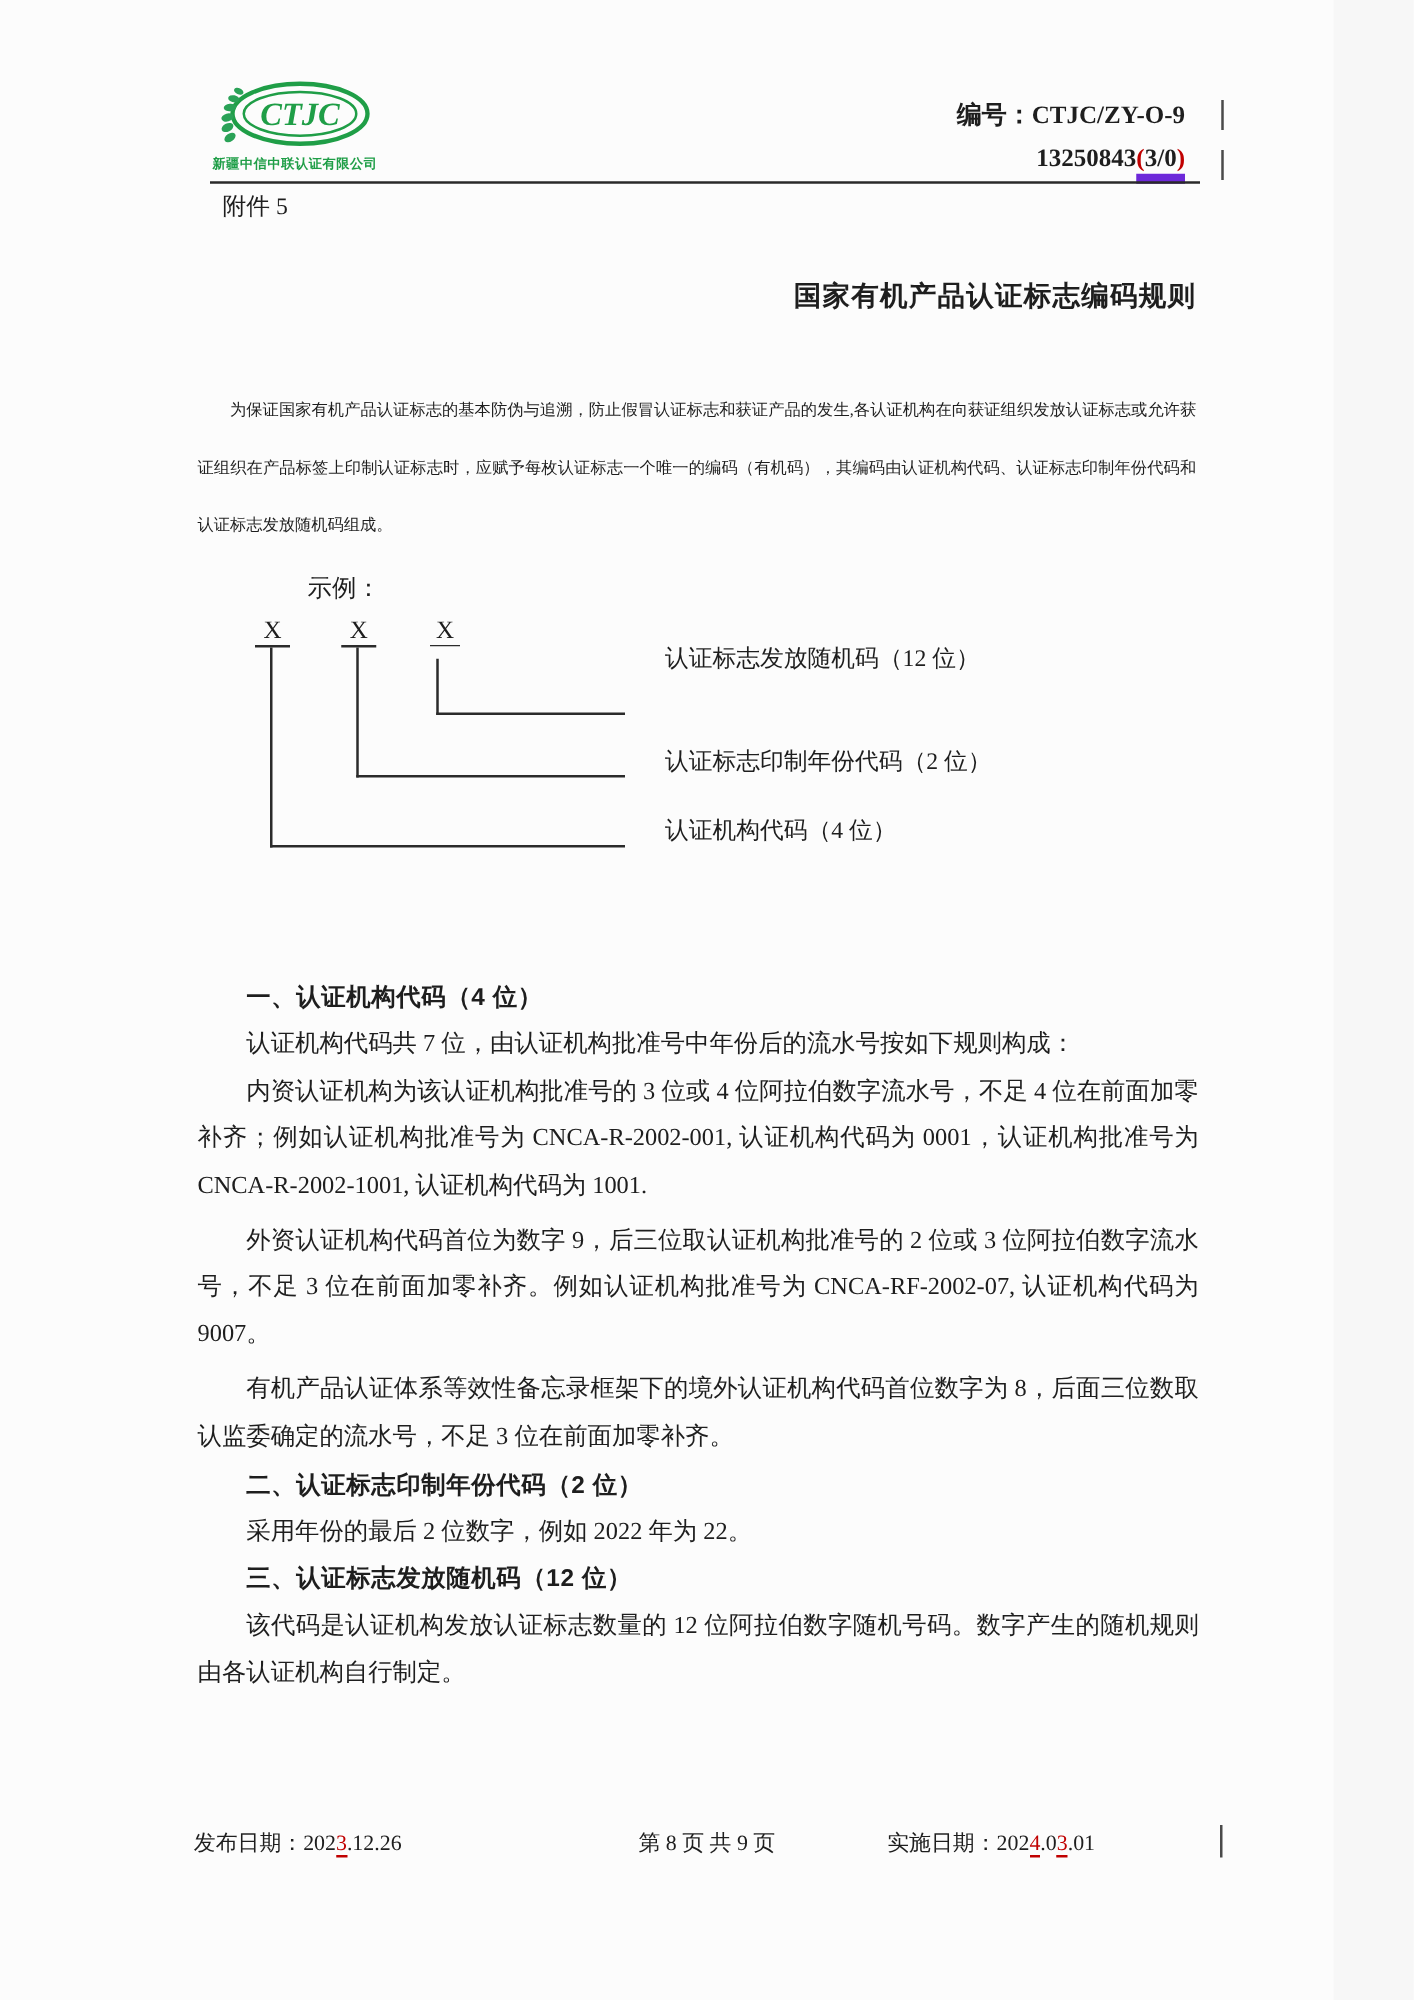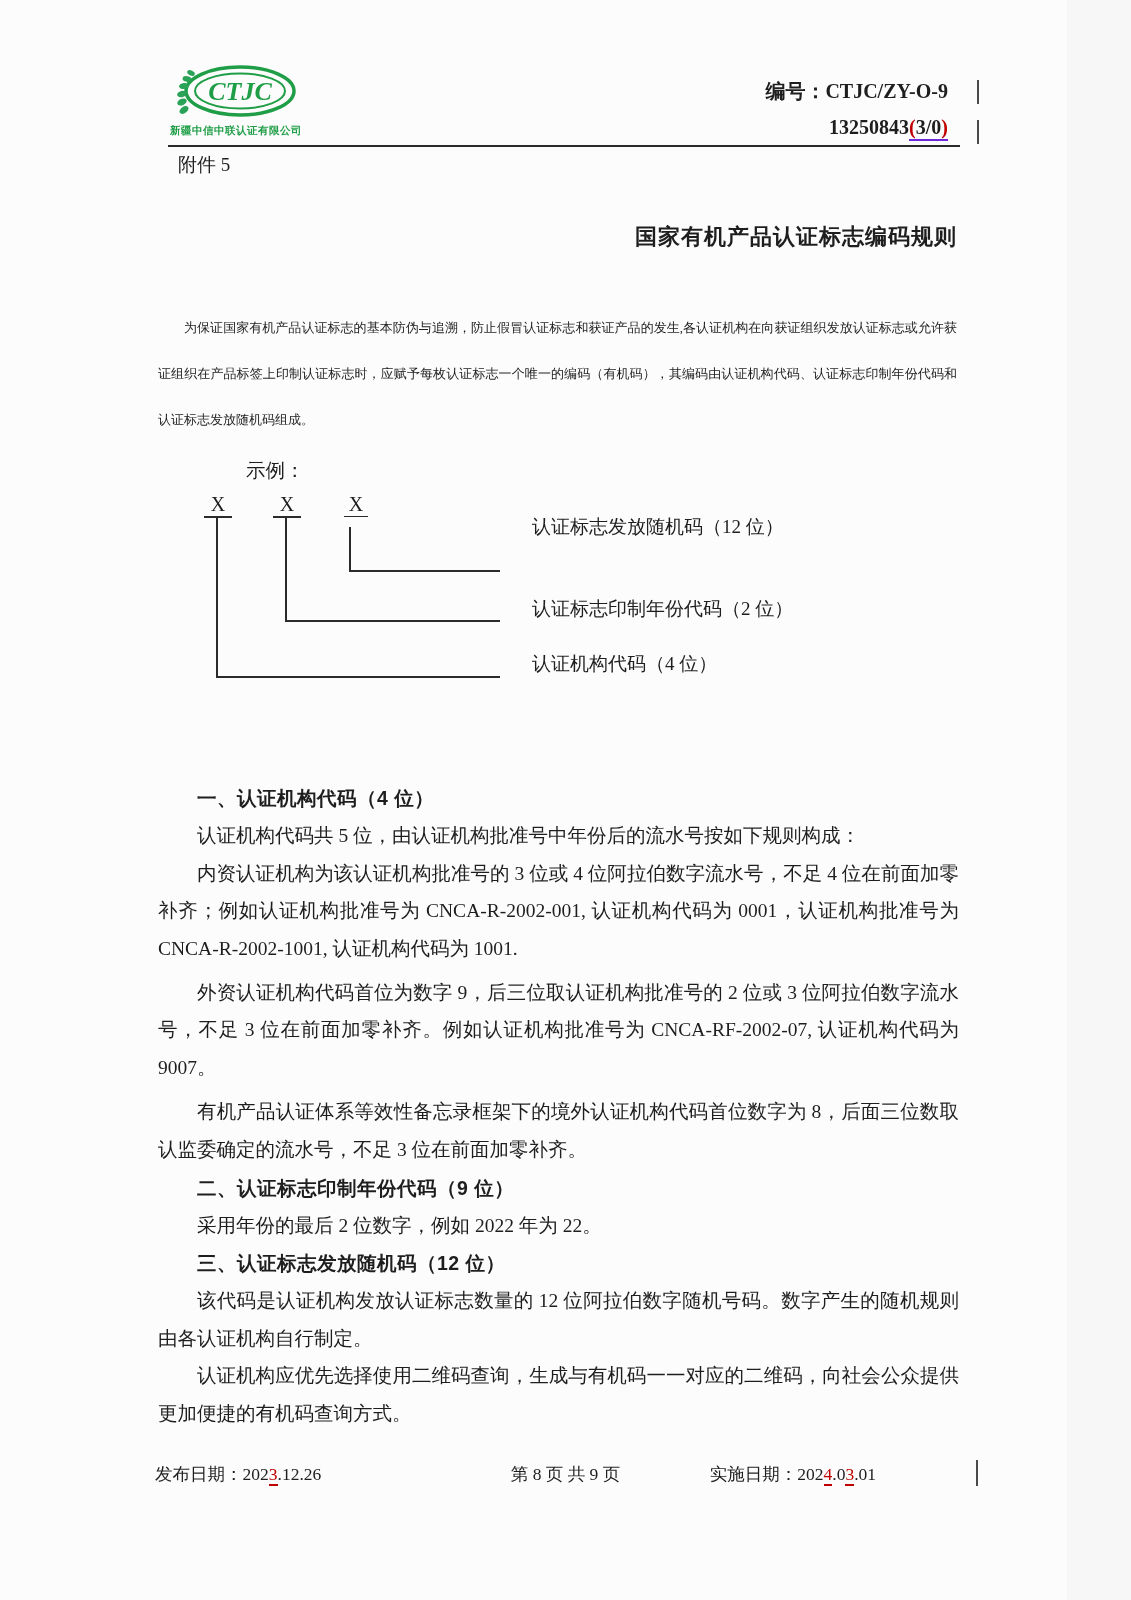--- a/index.html
+++ b/index.html
@@ -18,21 +18,21 @@
   .sans { font-family:"Liberation Sans","DejaVu Sans",sans-serif; }
 
   
   .logo-wrap { left:170px; top:64px; width:200px; }
   .company-name { left:170px; top:124px; font-size:10.5px; font-weight:bold;
     color:#1f9e47; letter-spacing:0.5px; font-family:"Liberation Sans",sans-serif;text-align:right; }
   .docno-row { left:0; top:78px; width:948px; text-align:right;
     font-size:20px; font-weight:bold; }
   .date-row { left:0; top:116px; width:948px; text-align:right;
     font-size:20px; font-weight:bold; }
-  .rev-group { border-bottom:2px solid #6d28d9; padding-bottom:1px; }
+  .rev-group { border-bottom:8px solid #6d28d9; padding-bottom:1px; }
   .rev-red { color:#c00000; }
   .vbar { width:2px; background:#4a4a4a; }
   .header-rule { left:168px; top:145px; width:792px; height:2px; background:#2a2a2a; }
   .attachment { left:178px; top:152px; font-size:19px; }
 
   
   .doc-title { left:158px; top:222px; width:799px; text-align:right;
     font-size:22px; font-weight:bold; letter-spacing:1px; }
   .intro { left:158px; top:305px; width:799px; font-size:13px;
     line-height:46px; text-align:justify; text-indent:2em; margin:0; }
@@ -107,32 +107,31 @@
   <div class="abs dline" style="left:285px; top:620px; width:215px; height:2px;"></div>
   <div class="abs dline" style="left:349px; top:527px; width:2px; height:45px;"></div>
   <div class="abs dline" style="left:349px; top:570px; width:151px; height:2px;"></div>
 
   <div class="abs diagram-label" style="top:514px;">认证标志发放随机码（12 位）</div>
   <div class="abs diagram-label" style="top:596px;">认证标志印制年份代码（2 位）</div>
   <div class="abs diagram-label" style="top:651px;">认证机构代码（4 位）</div>
 
   <div class="abs sections">
     <p class="sec-h">一、认证机构代码（4 位）</p>
-    <p class="sec-p">认证机构代码共 5 位，由认证机构批准号中年份后的流水号按如下规则构成：</p>
+    <p class="sec-p">认证机构代码共 7 位，由认证机构批准号中年份后的流水号按如下规则构成：</p>
     <p class="sec-p">内资认证机构为该认证机构批准号的 3 位或 4 位阿拉伯数字流水号，不足 4 位在前面加零补齐；例如认证机构批准号为 CNCA-R-2002-001, 认证机构代码为 0001，认证机构批准号为 CNCA-R-2002-1001, 认证机构代码为 1001.</p>
     <p class="sec-p gap">外资认证机构代码首位为数字 9，后三位取认证机构批准号的 2 位或 3 位阿拉伯数字流水号，不足 3 位在前面加零补齐。例如认证机构批准号为 CNCA-RF-2002-07, 认证机构代码为 9007。</p>
     <p class="sec-p gap">有机产品认证体系等效性备忘录框架下的境外认证机构代码首位数字为 8，后面三位数取认监委确定的流水号，不足 3 位在前面加零补齐。</p>
 
-    <p class="sec-h gap-sm">二、认证标志印制年份代码（9 位）</p>
+    <p class="sec-h gap-sm">二、认证标志印制年份代码（2 位）</p>
     <p class="sec-p">采用年份的最后 2 位数字，例如 2022 年为 22。</p>
 
     <p class="sec-h">三、认证标志发放随机码（12 位）</p>
     <p class="sec-p">该代码是认证机构发放认证标志数量的 12 位阿拉伯数字随机号码。数字产生的随机规则由各认证机构自行制定。</p>
 
-    <p class="sec-p">认证机构应优先选择使用二维码查询，生成与有机码一一对应的二维码，向社会公众提供更加便捷的有机码查询方式。</p>
   </div>
 
   <div class="abs footer-item f-left"><span>发布日期：</span><span>202</span><span class="red-ins">3</span><span>.12.26</span></div>
 
   <div class="abs footer-item f-center">第 8 页 共 9 页</div>
 
   <div class="abs footer-item f-right"><span>实施日期：</span><span>202</span><span class="red-ins">4</span><span>.0</span><span class="red-ins">3</span><span>.01</span></div>
 
   <div class="abs vbar" style="left:976px; top:1460px; height:26px;"></div>
 

